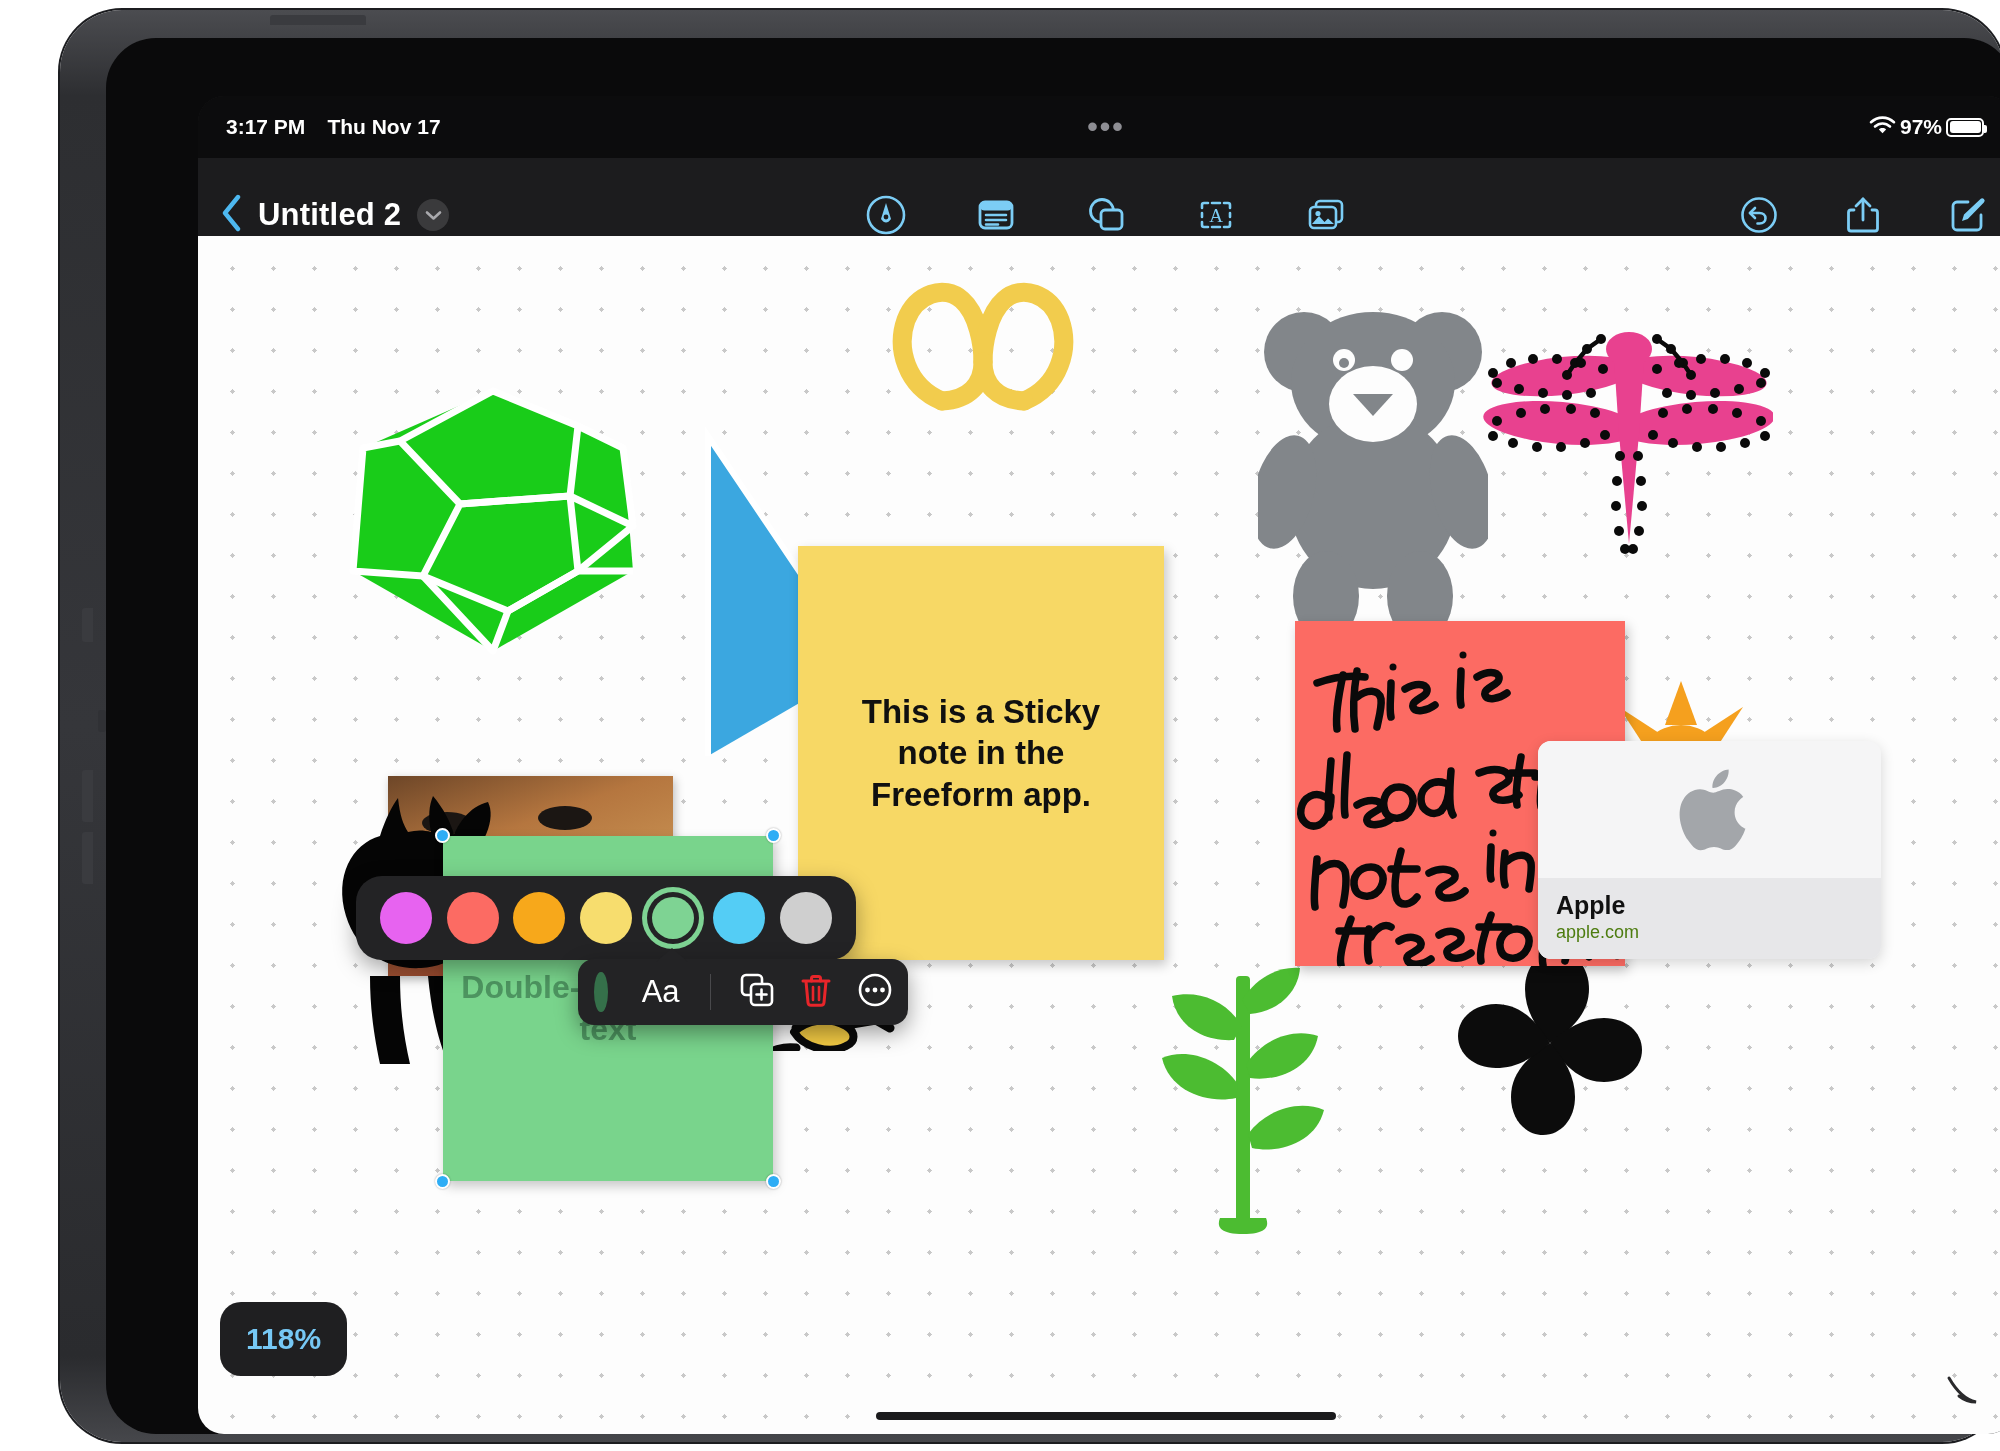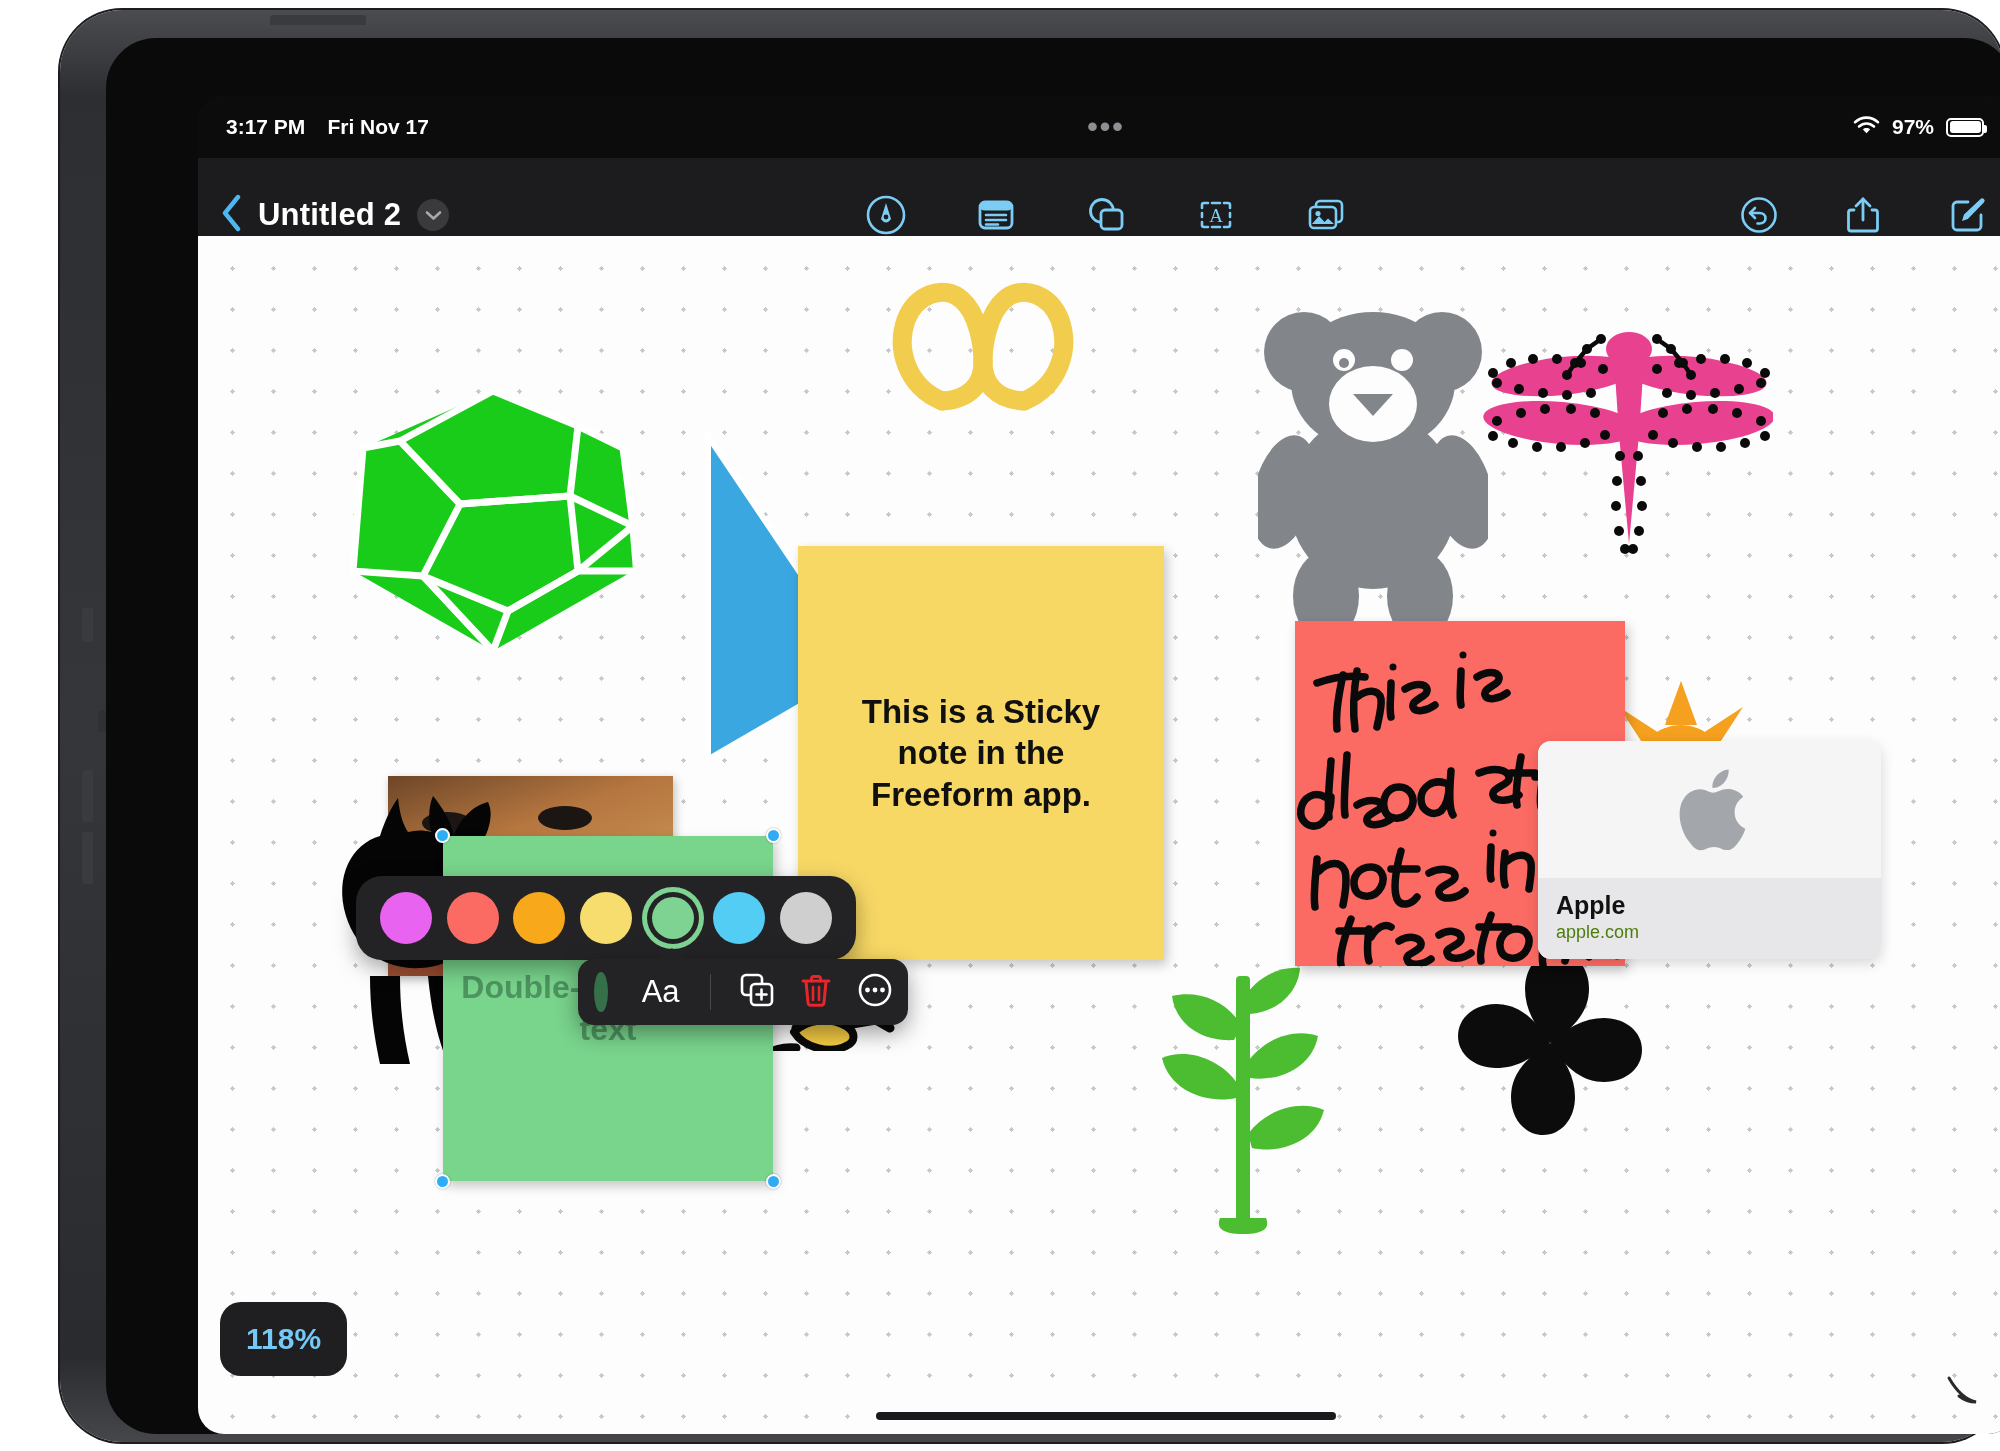--- a/index.html
+++ b/index.html
@@ -59,21 +59,21 @@
   }
   #status-left { display: flex; gap: 22px; margin-left: 28px; align-items: center; }
   #status-dots {
     position: absolute; left: 0; right: 0; top: 0; height: 62px;
     display: flex; align-items: center; justify-content: center;
     pointer-events: none;
   }
   .dots-glyph { color:#8e8e93; font-size: 30px; letter-spacing: 2px; line-height: 1; }
   #status-right {
     margin-left: auto; margin-right: 30px;
-    display: flex; align-items: center; gap: 12px;
+    display: flex; align-items: center; gap: 4px;
   }
   .wifi-ico { width: 27px; height: 20px; }
   .battery {
     width: 38px; height: 19px;
     border: 2px solid #ffffff; border-radius: 5px;
     position: relative; display: inline-block;
   }
   .battery::after {
     content:""; position:absolute; right:-5px; top:5px;
     width:3px; height:8px; background:#ffffff; border-radius:0 2px 2px 0;
@@ -241,21 +241,21 @@
   <div class="side-button" id="btn-vol-2"></div>
   <div class="side-button" id="btn-vol-3"></div>
   <div class="side-button" id="smart-connector"></div>
 
   <div id="device-bezel">
     <div id="screen">
 
       <div id="status-bar">
         <div id="status-left">
           <span>3:17 PM</span>
-          <span>Fri Nov 17</span>
+          <span>Thu Nov 17</span>
         </div>
         <div id="status-dots">
           <span class="dots-glyph">•••</span>
         </div>
         <div id="status-right">
           <span>
             <svg class="wifi-ico" viewBox="0 0 27 20" fill="none">
               <path d="M2 7.2C5.3 4.2 9.2 2.6 13.5 2.6S21.7 4.2 25 7.2" stroke="#fff" stroke-width="2.6" stroke-linecap="round"></path>
               <path d="M6 11.5c2.1-1.9 4.7-3 7.5-3s5.4 1.1 7.5 3" stroke="#fff" stroke-width="2.6" stroke-linecap="round"></path>
               <path d="M13.5 18.2l-3.6-3.8c1-.9 2.2-1.4 3.6-1.4s2.6.5 3.6 1.4l-3.6 3.8z" fill="#fff"></path>

